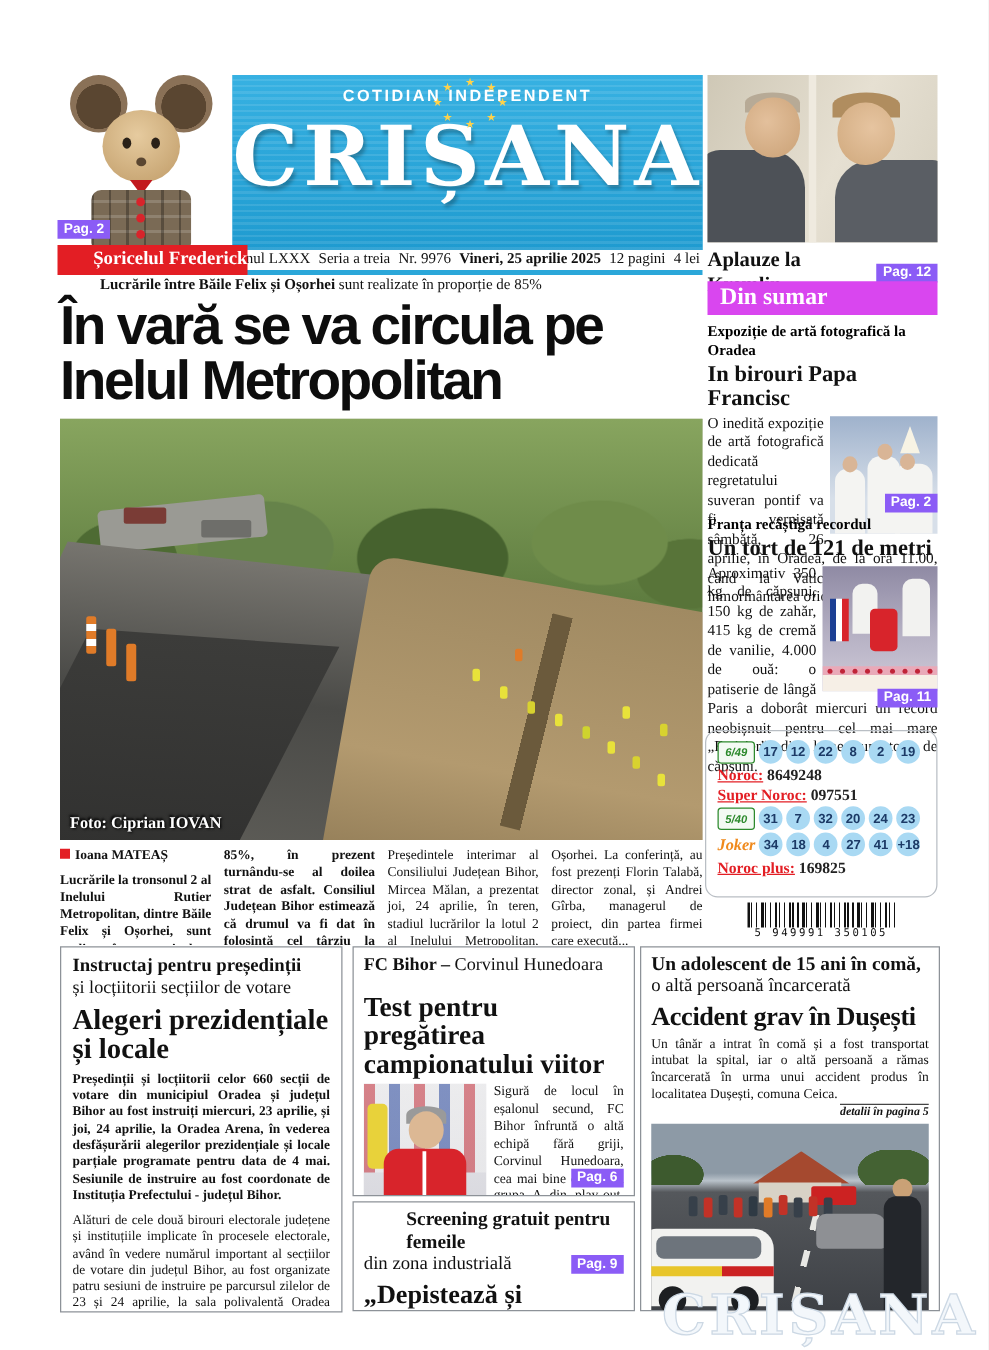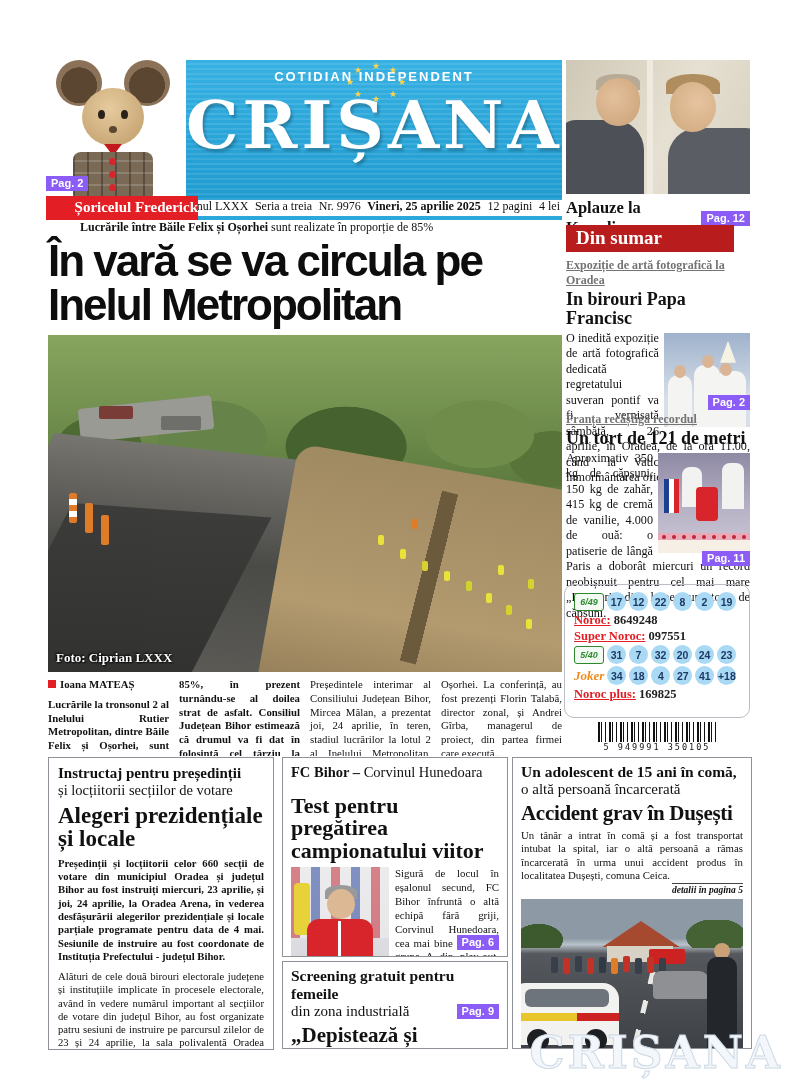--- a/index.html
+++ b/index.html
@@ -57,25 +57,25 @@
               background:radial-gradient(circle at 40% 40%, #e3c09c, #caa176); }
   .kp-hair1 { position:absolute; left:30px; top:14px; width:44px; height:16px; border-radius:50% 50% 0 0; background:#b7aa96; }
   .kp-suit2 { position:absolute; right:-10px; bottom:0; width:92px; height:66px; background:#5a5e64; border-radius:30px 14px 0 0; }
   .kp-head2 { position:absolute; right:34px; top:22px; width:46px; height:50px; border-radius:48% 50% 50% 48%;
               background:radial-gradient(circle at 60% 40%, #e6c4a0, #cfa87c); }
   .kp-hair2 { position:absolute; right:30px; top:14px; width:54px; height:20px; border-radius:50% 50% 0 0; background:#b08d5f; }
   .kremlin-row { position:absolute; left:566px; top:198px; width:184px; display:flex;
                  justify-content:space-between; align-items:center; }
   .kremlin-row h3 { font:bold 16.5px "Liberation Serif",serif; }
 
-  .din-sumar { position:absolute; left:566px; top:225px; width:168px; height:27px; background:#b91c1c;
+  .din-sumar { position:absolute; left:566px; top:225px; width:184px; height:27px; background:#d946ef;
                color:#fff; font:bold 19px "Liberation Serif",serif; line-height:26px; padding-left:10px; }
 
   .sumar-art { position:absolute; left:566px; width:184px; }
-  .sumar-art .kick { color:#737373; font:bold 12px "Liberation Serif",serif; margin-bottom:2px;text-decoration:underline; }
+  .sumar-art .kick { color:#000000; font:bold 12px "Liberation Serif",serif; margin-bottom:2px; }
   .sumar-art h2 { font:bold 18px "Liberation Serif",serif; line-height:1.05; margin-bottom:3px; }
   .sumar-art .body { font-size:12.2px; line-height:1.27; text-align:justify; }
   .sumar-art .art-photo { float:right; margin:2px 0 3px 5px; }
   .a1 { top:258px; height:150px; }
   .a2 { top:412px; height:170px; }
   .a1 .pagbadge { position:absolute; right:0; bottom:-2px; }
   .a2 .pagbadge { position:absolute; right:0; bottom:16px; }
 
   .pope-photo { width:86px; height:94px; background:linear-gradient(180deg,#9fb2cc,#d7dfe9 70%); position:relative; overflow:hidden;}
   .pp-f { position:absolute; bottom:0; background:#f4f4f2; border-radius:10px 10px 0 0; }
@@ -177,21 +177,21 @@
       opacity:.55; }
   .fc-player { position:absolute; left:3px; top:16px; width:16px; height:52px; background:#e8d23a; border-radius:4px; }
   .fc-hair { position:absolute; left:34px; top:18px; width:32px; height:14px; border-radius:50% 50% 0 0; background:#9a9a9a; }
   .fc-head { position:absolute; left:36px; top:22px; width:28px; height:30px; border-radius:50%; background:#dcb априори; background:#dcb894; }
   .fc-torso { position:absolute; left:16px; top:52px; width:66px; height:56px; border-radius:12px 12px 0 0; background:#d8242b; }
   .fc-zip { position:absolute; left:47px; top:54px; width:3px; height:50px; background:#fff; }
   .fcbihor .body { font-size:10.9px; line-height:1.27; text-align:justify; }
   .fcbihor .pagbadge { position:absolute; right:8px; bottom:6px; }
 
   .screening { position:absolute; left:282px; top:961px; width:226px; height:88px; padding:5px 8px; overflow:hidden; }
-  .screening .k1 { font:bold 15.5px "Liberation Serif",serif; }
+  .screening .k1 { font:bold 15.5px "Liberation Serif",serif;margin-left:34px; }
   .scr-row { display:flex; justify-content:space-between; align-items:center; }
   .screening .k2 { font:15px "Liberation Serif",serif; }
   .screening h2 { font:bold 21px "Liberation Serif",serif; margin-top:3px; }
 
   .accident { position:absolute; left:512px; top:757px; width:240px; height:292px; padding:5px 8px; overflow:hidden; }
   .accident .k1 { font:bold 15.5px "Liberation Serif",serif; }
   .accident .k2 { font:15px "Liberation Serif",serif; }
   .accident h2 { font:bold 21px "Liberation Serif",serif; margin:3px 0 3px; letter-spacing:-.3px; }
   .accident p { font-size:10.8px; line-height:1.25; text-align:justify; }
   .acc-photo { position:relative; width:222px; height:152px; margin-top:4px; overflow:hidden;
@@ -373,21 +373,21 @@
     <div class="mp-trees"></div>
     <div class="mp-farroad"></div>
     <div class="mp-truck1"></div>
     <div class="mp-truck2"></div>
     <div class="mp-asphalt"></div>
     <div class="mp-newlayer"></div>
     <div class="mp-dirt"></div>
     <div class="mp-ditch"></div>
     <div class="mp-workers"></div>
     <div class="mp-barrier"></div>
-    <span class="photo-credit">Foto: Ciprian LXXX</span>
+    <span class="photo-credit">Foto: Ciprian IOVAN</span>
   </div>
 
   <div class="story-cols">
     <div class="col bold">
       <div class="byline"><span class="sq"></span><span>Ioana MATEAȘ</span></div>
       <span>Lucrările la tronsonul 2 al Inelului Rutier Metropolitan, dintre Băile Felix și Oșorhei, sunt realizate în proporție de</span>
     </div>
     <div class="col bold">
       <span>85%, în prezent turnându-se al doilea strat de asfalt. Consiliul Județean Bihor estimează că drumul va fi dat în folosință cel târziu la sfârșitul lunii iunie.</span>
     </div>

